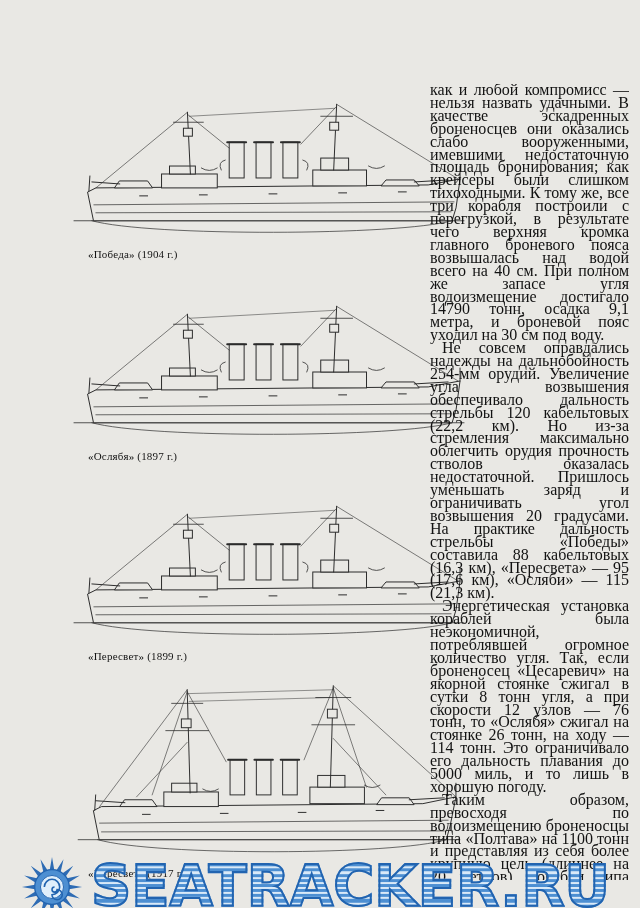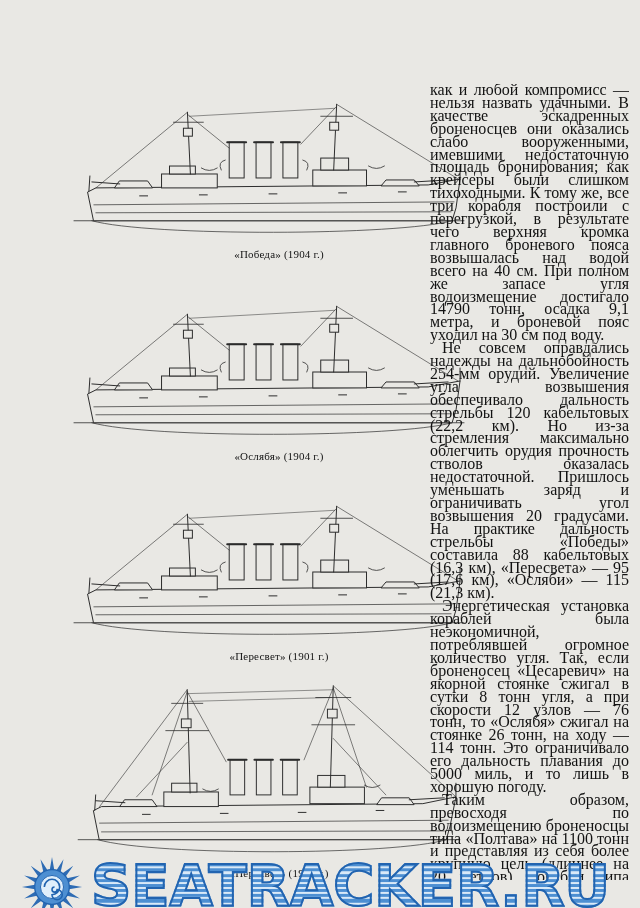--- a/index.html
+++ b/index.html
@@ -7,21 +7,20 @@
     position:relative;width:640px;height:908px;margin:0 auto;
     background:#e9e8e4;overflow:hidden;
     font-family:"Liberation Serif", serif;color:#1a1a1a;
   }
   
   .figure{position:absolute;left:30px;width:400px;}
   .figure svg.ship{display:block;width:398px;}
   .fig-caption{
     font-size:11px;line-height:13px;margin:2px 0 0 18px;color:#141414;
     letter-spacing:.2px;
-    text-align:center;
   }
   
   .article{
     position:absolute;left:430px;top:84px;width:199px;height:796px;
     overflow:hidden;font-size:16px;line-height:12.9px;text-align:justify;
     color:#121212;
   }
   .article p{margin:0;text-indent:12px;}
   .article p.first{text-indent:0;}
   
@@ -148,28 +147,28 @@
     <svg class="ship" height="150" viewBox="0 0 400 150">
         <use href="#ship-1904"></use>
       </svg>
     <figcaption class="fig-caption">«Победа» (1904 г.)</figcaption>
   </figure>
 
   <figure class="figure" style="top:282px">
     <svg class="ship" height="150" viewBox="0 0 400 150">
         <use href="#ship-1904"></use>
       </svg>
-    <figcaption class="fig-caption">«Ослябя» (1904 г.)</figcaption>
+    <figcaption class="fig-caption">«Ослябя» (1897 г.)</figcaption>
   </figure>
 
   <figure class="figure" style="top:482px">
     <svg class="ship" height="150" viewBox="0 0 400 150">
         <use href="#ship-1904"></use>
       </svg>
-    <figcaption class="fig-caption">«Пересвет» (1901 г.)</figcaption>
+    <figcaption class="fig-caption">«Пересвет» (1899 г.)</figcaption>
   </figure>
 
   <figure class="figure" style="top:664px">
     <svg class="ship" height="185" viewBox="0 0 400 190">
         <use href="#ship-1917"></use>
       </svg>
     <figcaption class="fig-caption">«Пересвет» (1917 г.)</figcaption>
   </figure>
 
   <div class="article">

